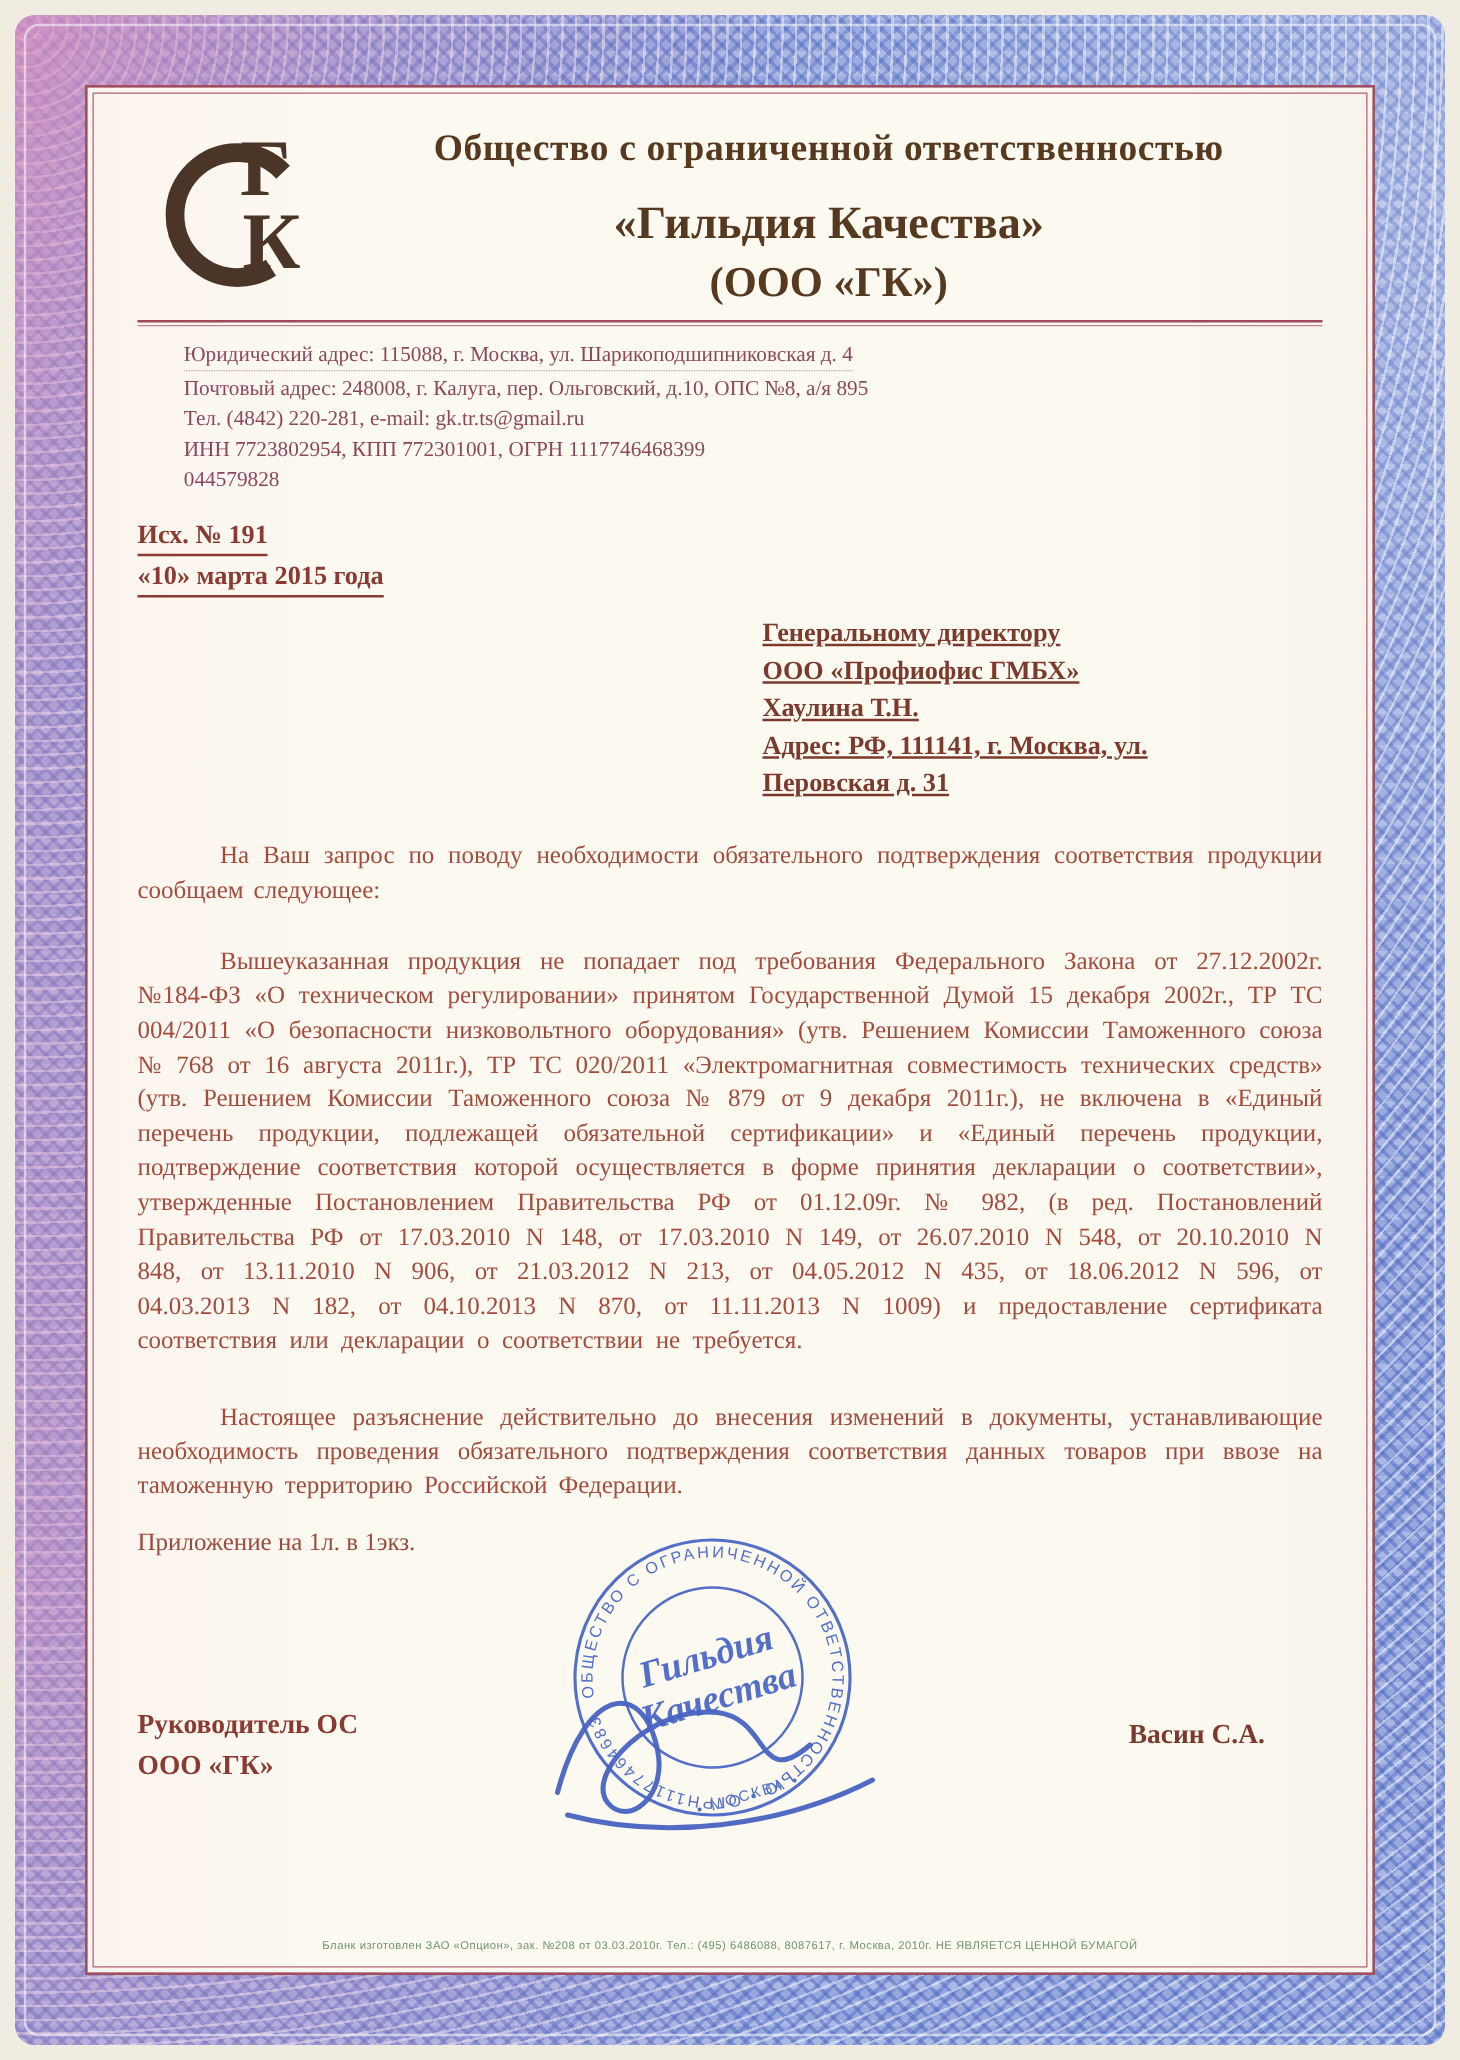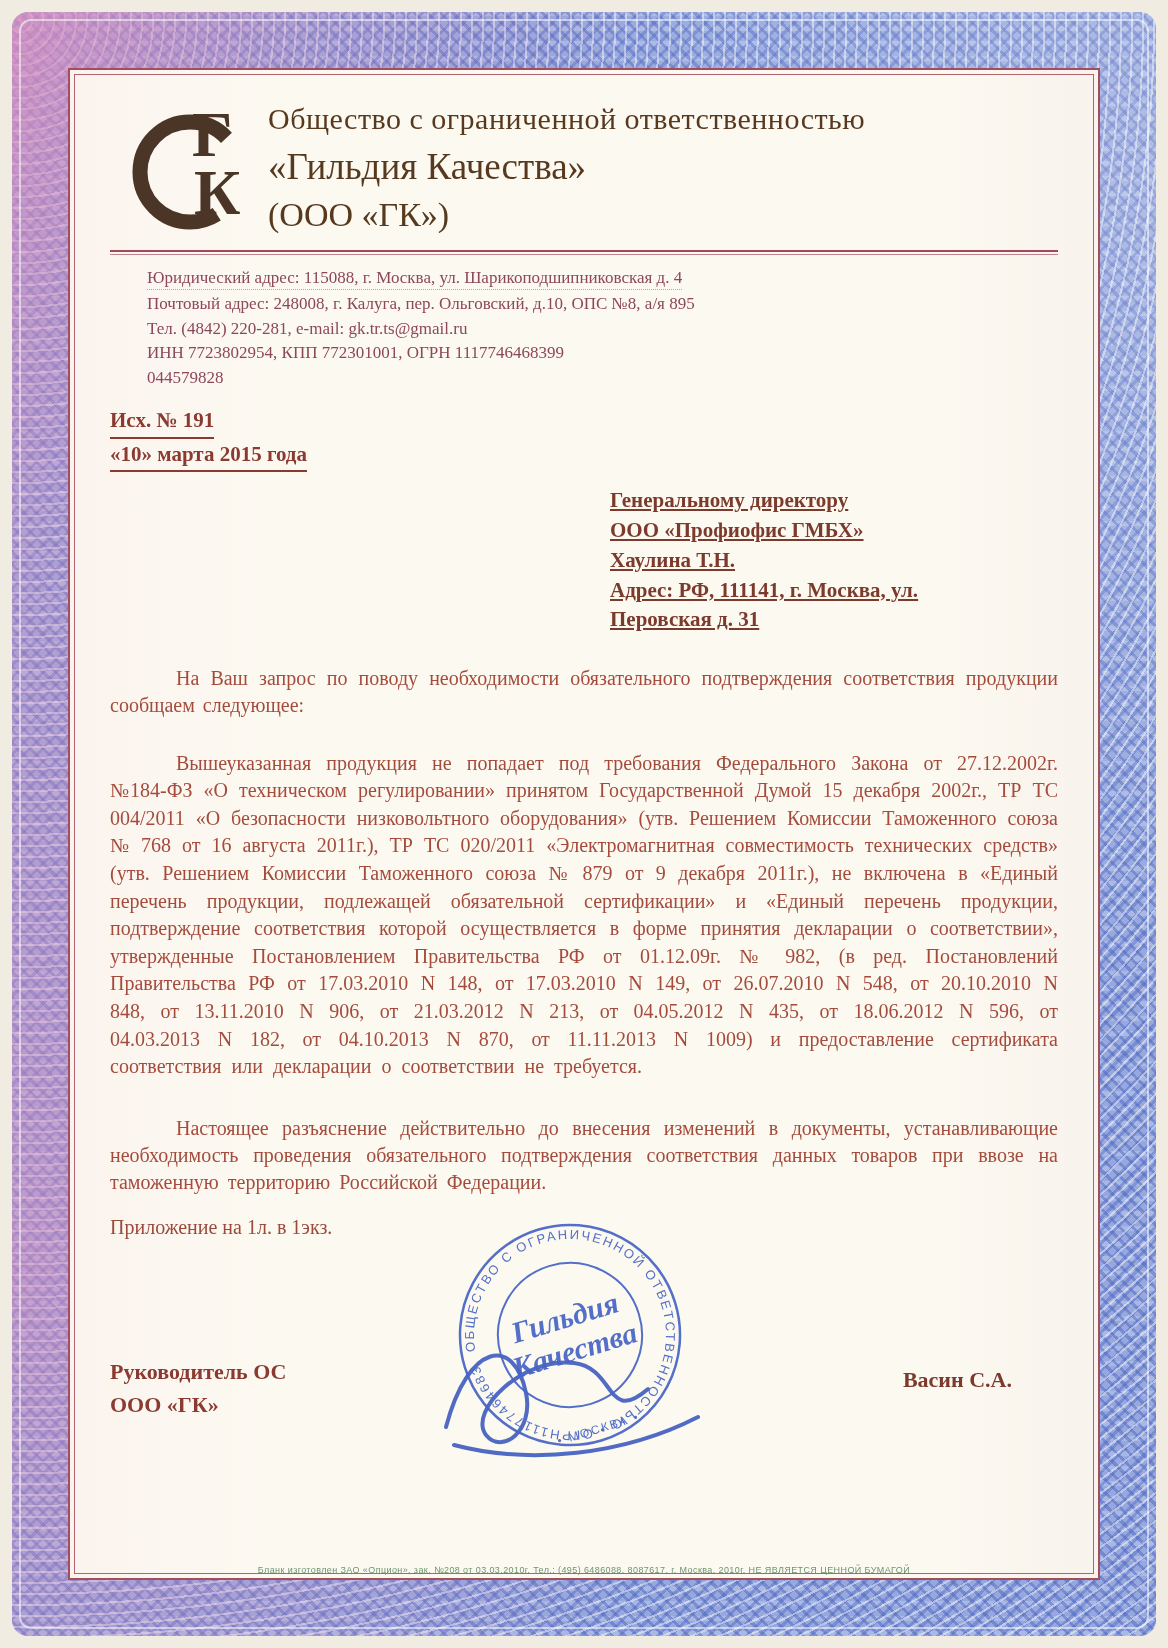--- a/index.html
+++ b/index.html
@@ -37,23 +37,23 @@
     padding:16px 40px 10px 40px;
     box-sizing:border-box;
     overflow:hidden;
   }
   .paper::before{
     content:"";position:absolute;inset:4px;border:1px solid #b26372;pointer-events:none;
   }
   
   .letterhead{display:flex;align-items:flex-start;}
   .logo{width:136px;flex:0 0 136px;margin-left:22px;}
-  .org{flex:1;text-align:left;color:#57391f;font-weight:normal;padding-top:14px;line-height:1.25;}
+  .org{flex:1;text-align:center;color:#57391f;font-weight:bold;padding-top:14px;line-height:1.25;}
   .org-1{font-size:30px;letter-spacing:.5px;}
-  .org-2{font-size:37px;margin-top:6px;}
+  .org-2{font-size:37px;margin-top:18px;}
   .org-3{font-size:34px;margin-top:4px;}
   .rule{border-top:2px solid #a04a58;border-bottom:1px solid #c08290;height:2px;margin:8px 0 10px 0;}
   
   .contacts{color:#8c4759;font-size:17px;line-height:1.38;width:96%;margin-left:37px;}
   .contacts .c-line{margin:1px 0;}
   .contacts .c-line:first-child{border-bottom:1px dotted rgba(140,71,89,.5);display:inline-block;}
   
   .ref{margin-top:16px;color:#8a3a30;font-weight:bold;font-size:21px;line-height:1.45;text-decoration:underline;}
   .ref span{display:inline-block;border-bottom:2px solid #8a3a30;padding-bottom:1px;}
   
@@ -67,21 +67,21 @@
   .p2{margin-top:30px;line-height:1.38;word-spacing:5px;}
   .p3{margin-top:34px;word-spacing:4px;}
   .attachment{margin-top:20px;color:#9c4a3c;font-size:20px;}
   
   .sig-row{position:relative;margin-top:24px;height:200px;}
   .sig-left{position:absolute;left:0;top:92px;color:#8a3a30;font-weight:bold;font-size:22px;line-height:1.5;}
   .sig-name{position:absolute;right:46px;top:104px;color:#7c3a2c;font-weight:bold;font-size:22px;}
   .stamp-wrap{position:absolute;left:300px;top:-70px;width:330px;height:300px;opacity:.88;}
   
   .footer-note{
-    position:absolute;left:0;right:0;bottom:3px;text-align:center;
+    position:absolute;left:0;right:0;bottom:17px;text-align:center;
     font-family:"Liberation Sans","DejaVu Sans",sans-serif;
     font-size:9px;color:#6f9470;letter-spacing:.4px;
   }
 </style>
 </head>
 <body>
 
 <div class="guilloche"></div>
 
 <div class="paper">

